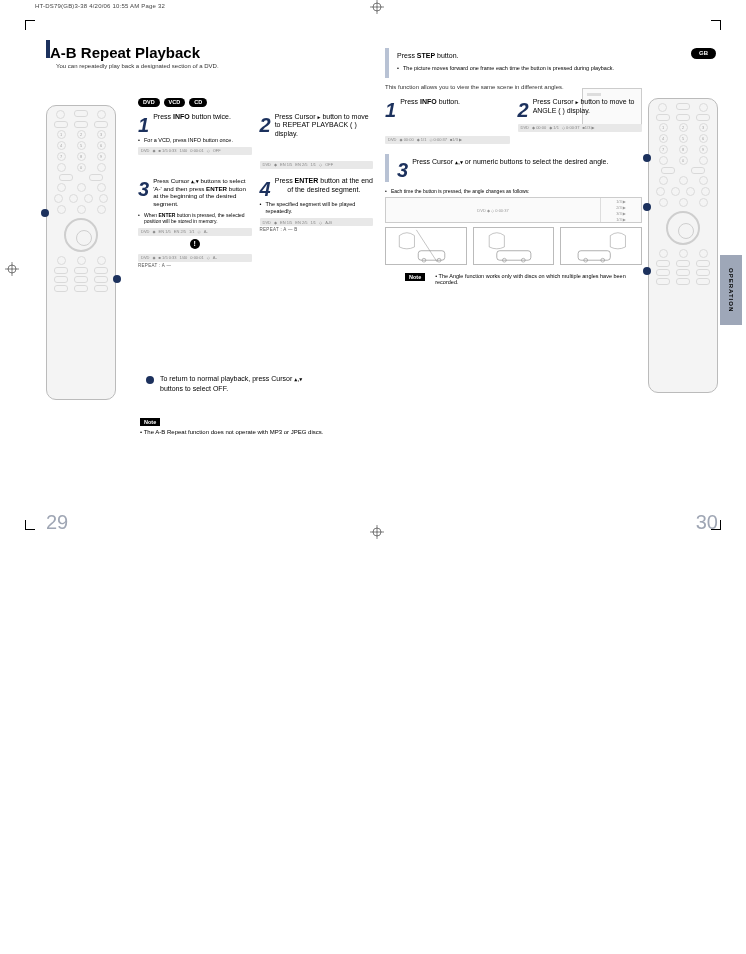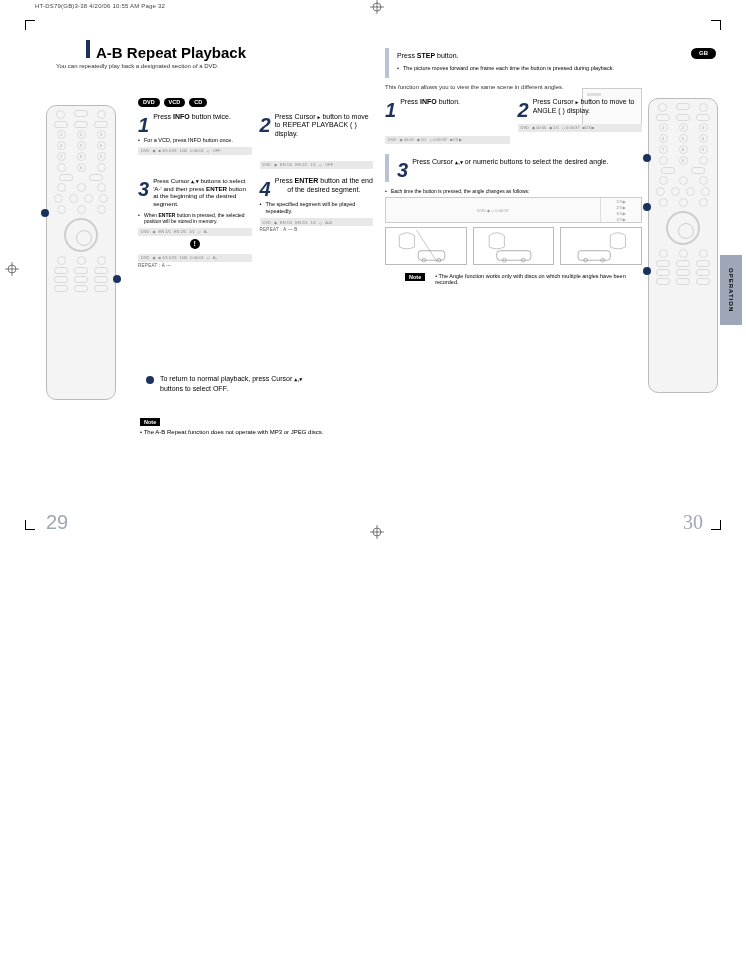--- a/index.html
+++ b/index.html
@@ -41,23 +41,21 @@
   .page {
     flex: 1;
     position: relative;
     padding: 0 6px;
   }
   .page-left { border-right: 0; }
 
   .title-bar {
     display: flex;
     align-items: baseline;
-    gap: 6px;
     margin-bottom: 2px;
-    margin-left: 40px;
   }
   .title-accent {
     width: 4px;
     height: 18px;
     background: #1c315d;
   }
   h1 {
     font-size: 15px;
     font-weight: bold;
     color: #000;
@@ -194,21 +192,21 @@
   }
 
   .page-num {
     position:absolute;
     bottom: -6px;
     font-size: 20px;
     color: #9fa6b4;
     font-weight: normal;
   }
   .page-num-left { left: 6px; }
-  .page-num-right { right: 15px; font-family: Liberation Serif, serif; }
+  .page-num-right { right: 0px; }
 
   
   .step-section {
     border-left: 4px solid #b8c2d4;
     padding: 4px 6px 4px 8px;
     background: #fff;
     margin-bottom: 6px;
   }
   .tv-box {
     position:absolute;

